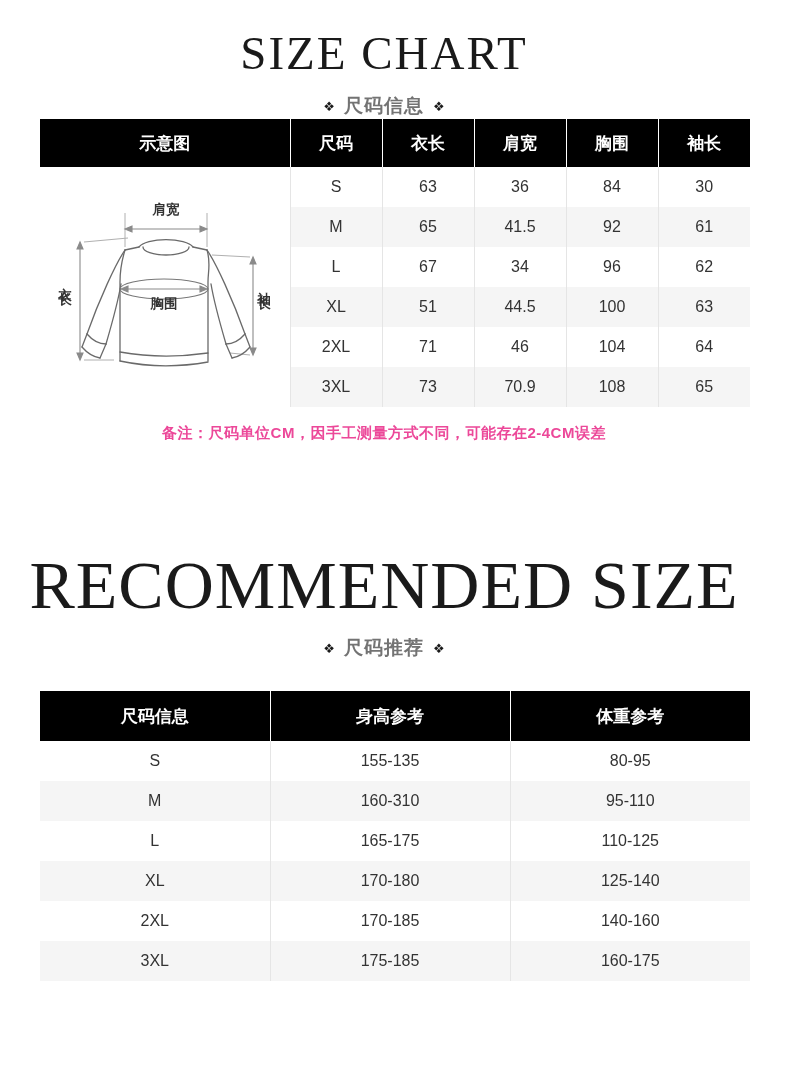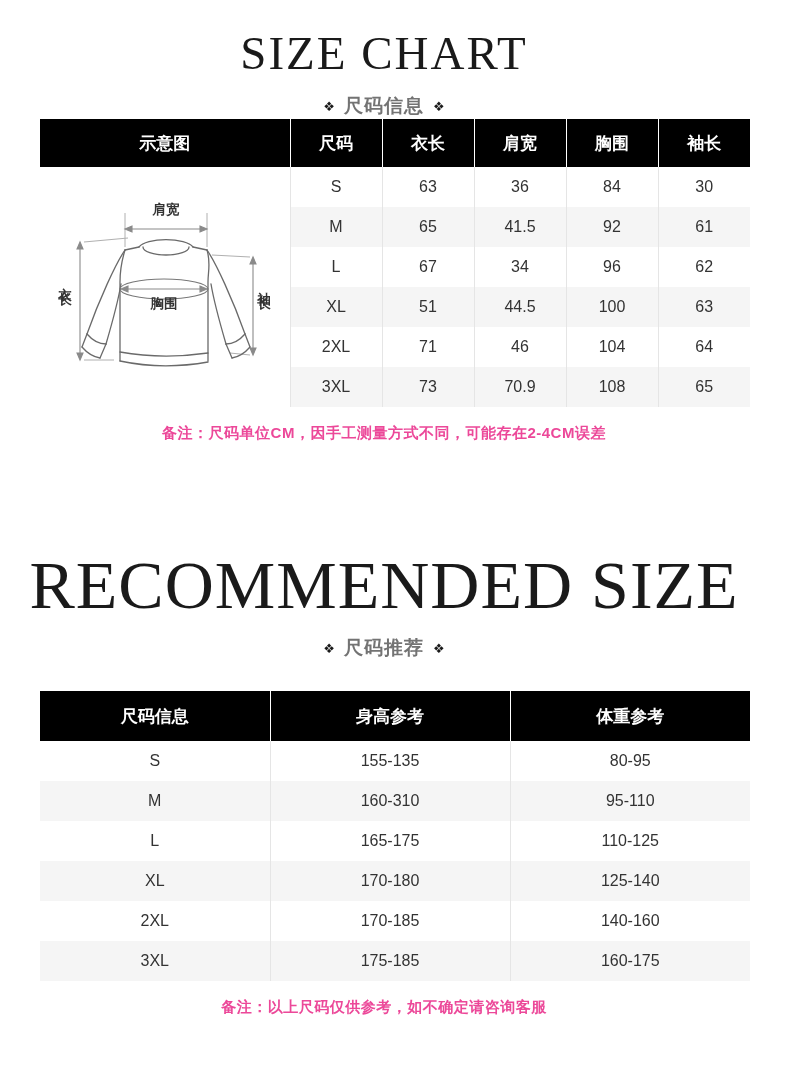--- a/index.html
+++ b/index.html
@@ -260,15 +260,14 @@
         </tr>
         <tr>
           <td>3XL</td>
           <td>175-185</td>
           <td>160-175</td>
         </tr>
       </tbody>
     </table>
   </div>
 
-  <div class="note">备注：以上尺码仅供参考，如不确定请咨询客服</div>
 
 </div>
 
 </body></html>

